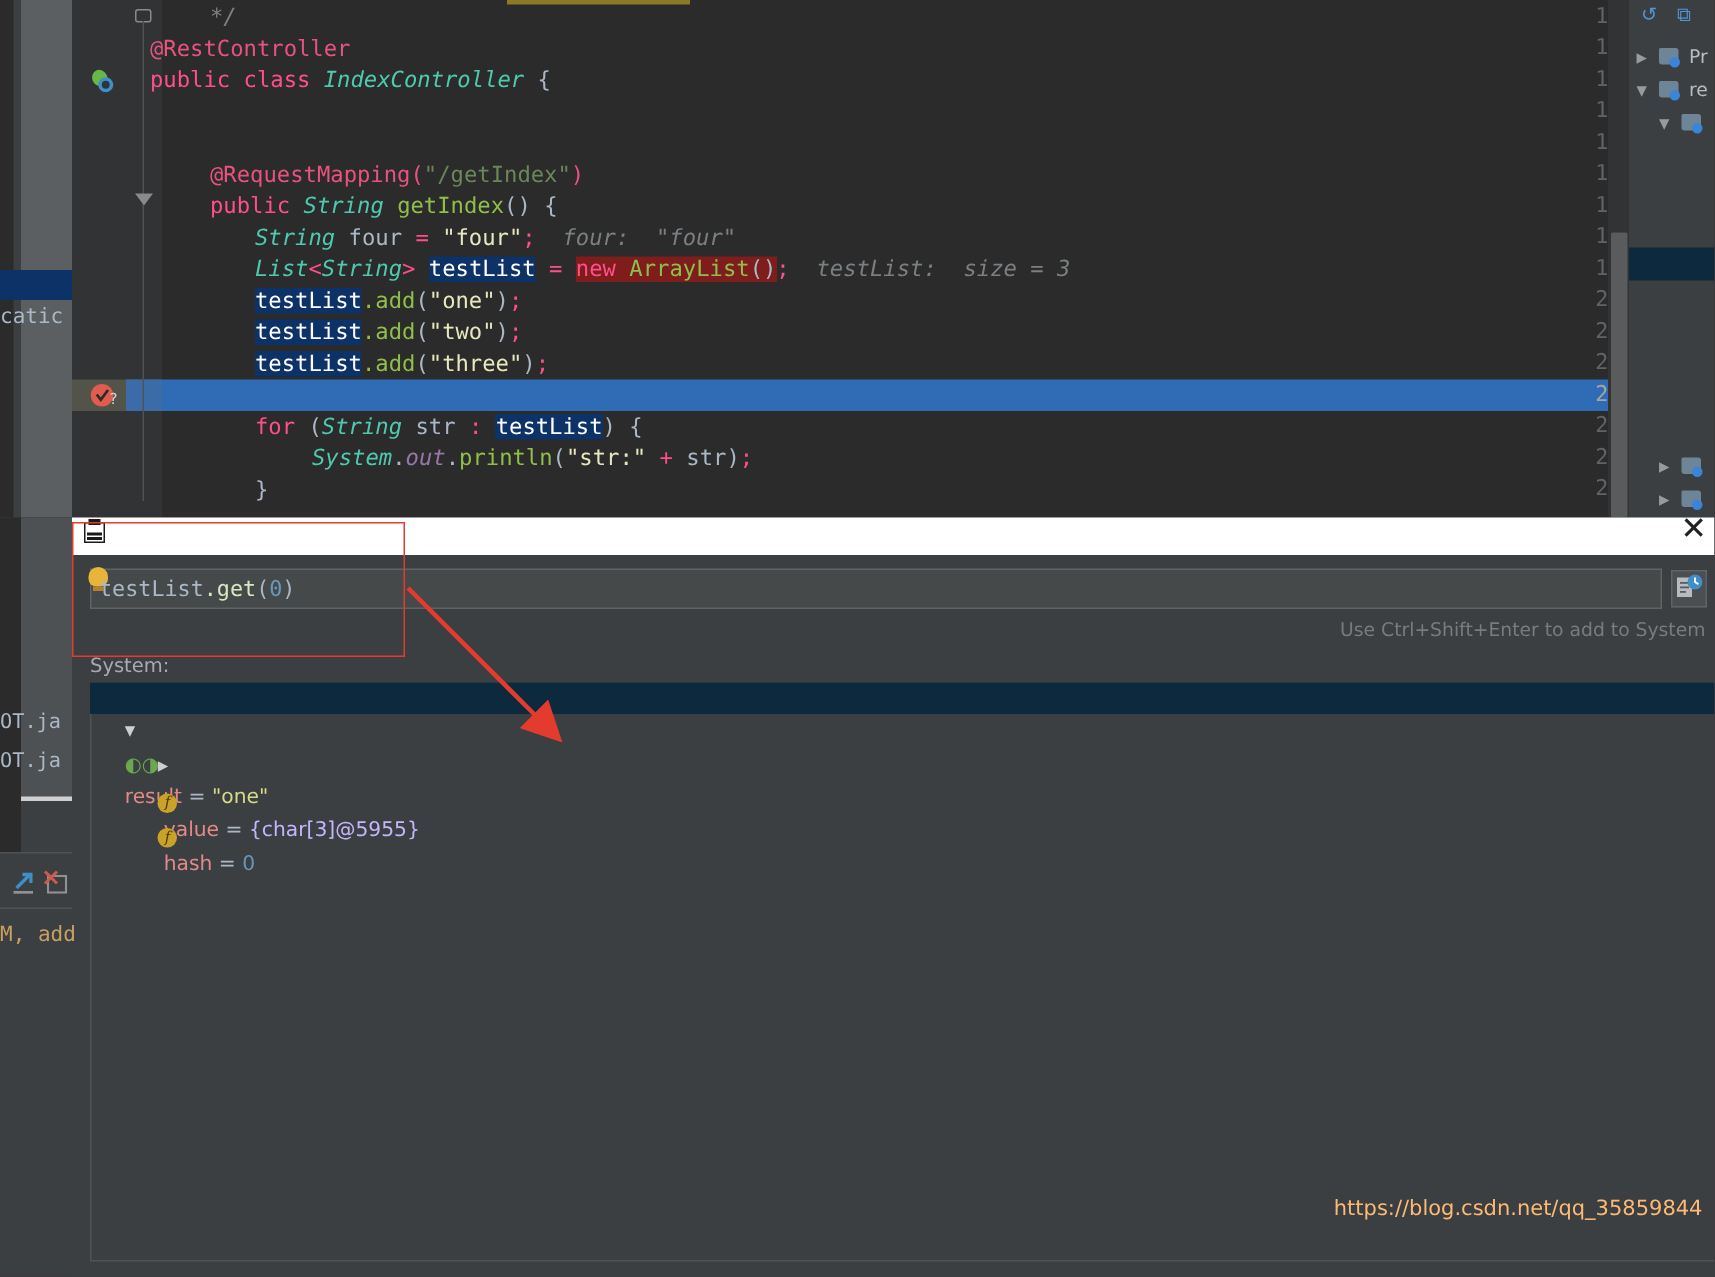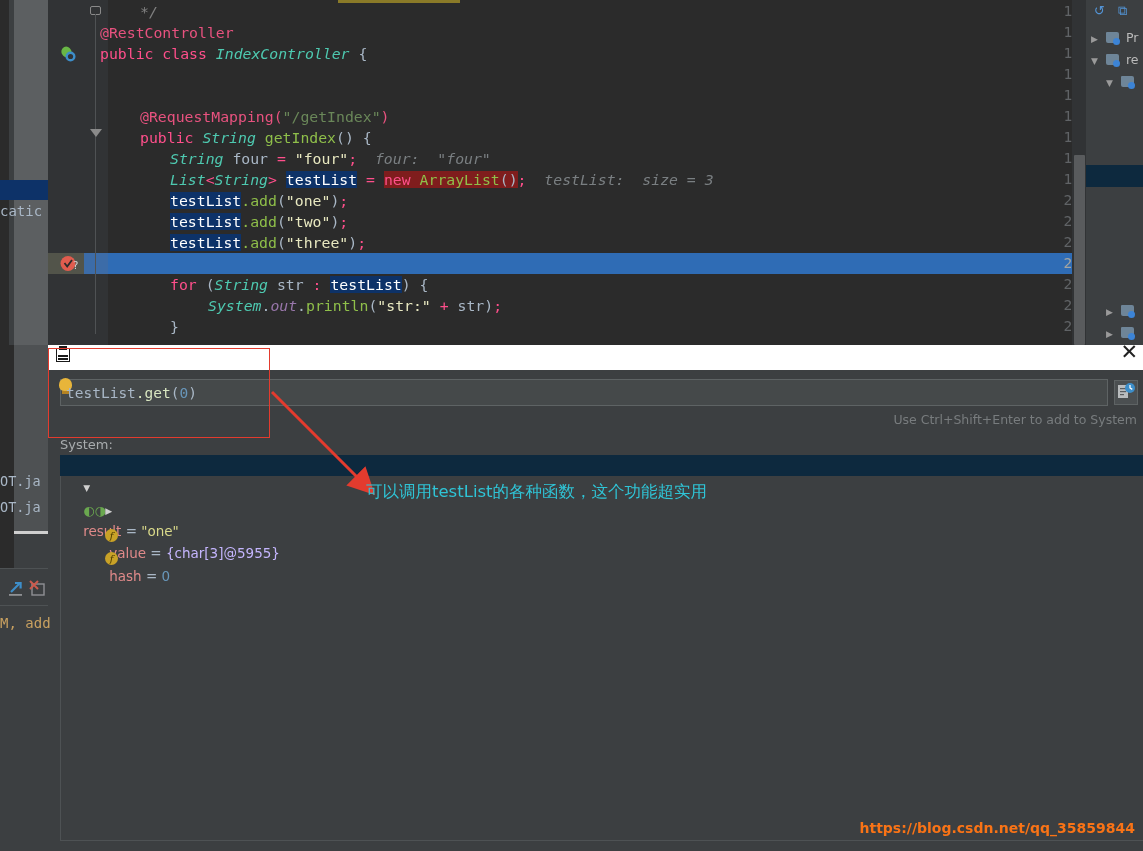--- a/index.html
+++ b/index.html
@@ -170,23 +170,22 @@
   
   .red-box {
     position:absolute; left:48px; top:348px; width:222px; height:90px;
     border:1.6px solid #e33b2e; background:transparent; pointer-events:none;
   }
   .cn-note {
     position:absolute; left:366px; top:481px; font-size:16.5px; color:#2fc4d6;
     font-family:"DejaVu Sans","Liberation Sans",sans-serif; white-space:nowrap;
   }
   .watermark {
-    position:absolute; right:8px; top:820px; font-size:14px; color:#f97316;
+    position:absolute; right:8px; top:798px; font-size:14px; color:#fdba74;
     font-family:"DejaVu Sans","Liberation Sans",sans-serif;
-    font-weight:bold;
   }
   svg.arrow { position:absolute; left:0; top:0; width:1143px; height:851px; pointer-events:none; }
 </style>
 </head>
 <body>
 
 <div id="root">
 
   <div class="editor-area">
     <div class="left-strip"></div>
@@ -385,16 +384,15 @@
 
   <div class="red-box"></div>
   <svg class="arrow">
     <defs>
       <marker id="ah" markerWidth="9" markerHeight="9" refX="1" refY="4.5" orient="auto">
         <polygon points="0,0 9,4.5 0,9" fill="#e33b2e"></polygon>
       </marker>
     </defs>
     <line x1="272" y1="392" x2="358" y2="478" stroke="#e33b2e" stroke-width="3" marker-end="url(#ah)"></line>
   </svg>
-  <div class="cn-note">可以调用testList的各种函数，这个功能超实用</div>
 
   <div class="watermark">https://blog.csdn.net/qq_35859844</div>
 </div>
 
 </body></html>

